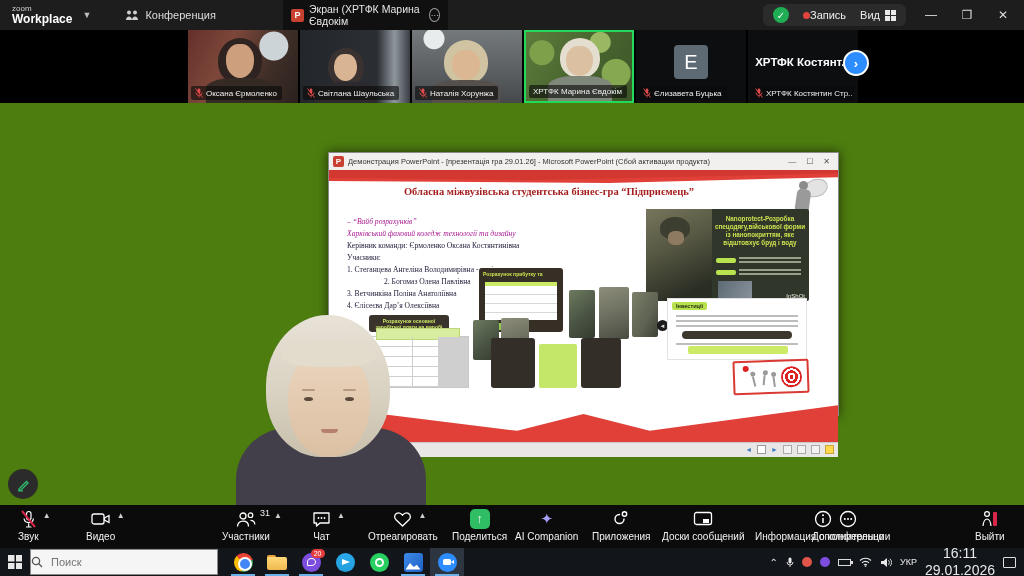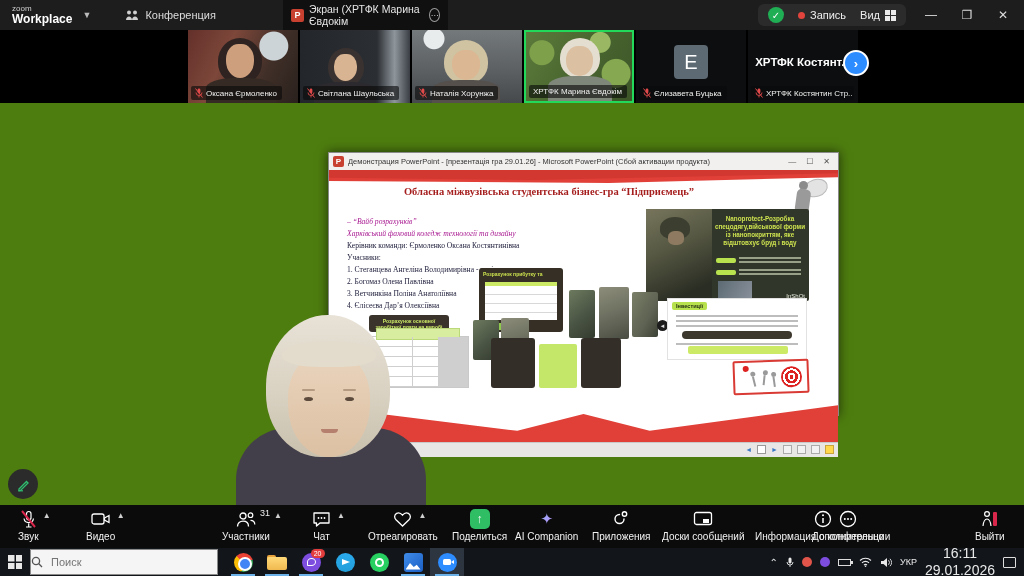--- a/index.html
+++ b/index.html
@@ -19,21 +19,21 @@
                 display:flex; align-items:center; gap:5px; font-size:10.5px; color:#e5e5e5; padding:0 8px;
                 border-radius:0 0 0 0; }
   .ppt-ico { width:13px; height:13px; background:#c8402f; border-radius:2px; color:#fff; font-size:9px;
              font-weight:bold; display:flex; align-items:center; justify-content:center; flex:0 0 auto; }
   .ellipsis-circ { width:14px; height:14px; border:1px solid #9a9a9a; border-radius:50%; color:#cfcfcf;
                    font-size:8px; display:flex; align-items:center; justify-content:center; margin-left:4px; }
   .tb-right { position:absolute; right:10px; top:0; height:30px; display:flex; align-items:center; gap:14px; }
   .pill { background:#2b2b2b; border-radius:6px; height:22px; display:flex; align-items:center; gap:14px; padding:0 10px; }
   .shield { width:16px; height:16px; background:#1fae54; border-radius:50% 50% 50% 50%/46% 46% 54% 54%;
             color:#fff; font-size:10px; display:flex; align-items:center; justify-content:center; }
-  .rec { display:flex; align-items:center; gap:5px; font-size:11px; color:#eee; }
+  .rec { display:flex; align-items:center; font-size:11px; color:#eee; }
   .rec-dot { width:7px; height:7px; background:#e0443c; border-radius:50%; }
   .view { display:flex; align-items:center; gap:5px; font-size:11px; color:#eee; }
   .grid-ico { width:11px; height:11px; background:
       linear-gradient(#fff,#fff) 0 0/5px 5px no-repeat,
       linear-gradient(#fff,#fff) 6px 0/5px 5px no-repeat,
       linear-gradient(#fff,#fff) 0 6px/5px 5px no-repeat,
       linear-gradient(#fff,#fff) 6px 6px/5px 5px no-repeat; opacity:.9; }
   .winbtn { color:#ddd; font-size:12px; width:22px; text-align:center; }
 
   
@@ -387,21 +387,21 @@
         <div class="sack"></div>
         <div class="man-head"></div>
         <div class="man-body"></div>
       </div>
 
       <div class="s-line s-mag" style="top:47px;">– “Вайб розрахунків”</div>
       <div class="s-line s-mag" style="top:59px;">Харківський фаховий коледж технології та дизайну</div>
       <div class="s-line" style="top:71px;">Керівник команди: Єрмоленко Оксана Костянтинівна</div>
       <div class="s-line" style="top:83px;">Учасники:</div>
       <div class="s-line" style="top:95px;">1. Стеганцева Ангеліна Володимирівна - капітан</div>
-      <div class="s-line" style="top:107px;">2.  Богомаз Олена Павлівна</div>
+      <div class="s-line" style="top:107px;margin-left:37px;">2.  Богомаз Олена Павлівна</div>
       <div class="s-line" style="top:119px;">3. Ветчинкіна Поліна Анатоліївна</div>
       <div class="s-line" style="top:131px;">4. Єлісеєва Дар’я Олексіївна</div>
 
       <div class="nano">
         <div class="nano-soldier">
           <div class="nano-helm"></div>
           <div class="nano-face2"></div>
         </div>
         <div class="nano-title">Nanoprotect-Розробка спецодягу,військової форми із нанопокриттям, яке відштовхує бруд і воду</div>
         <div class="nano-row" style="top:48px;">

